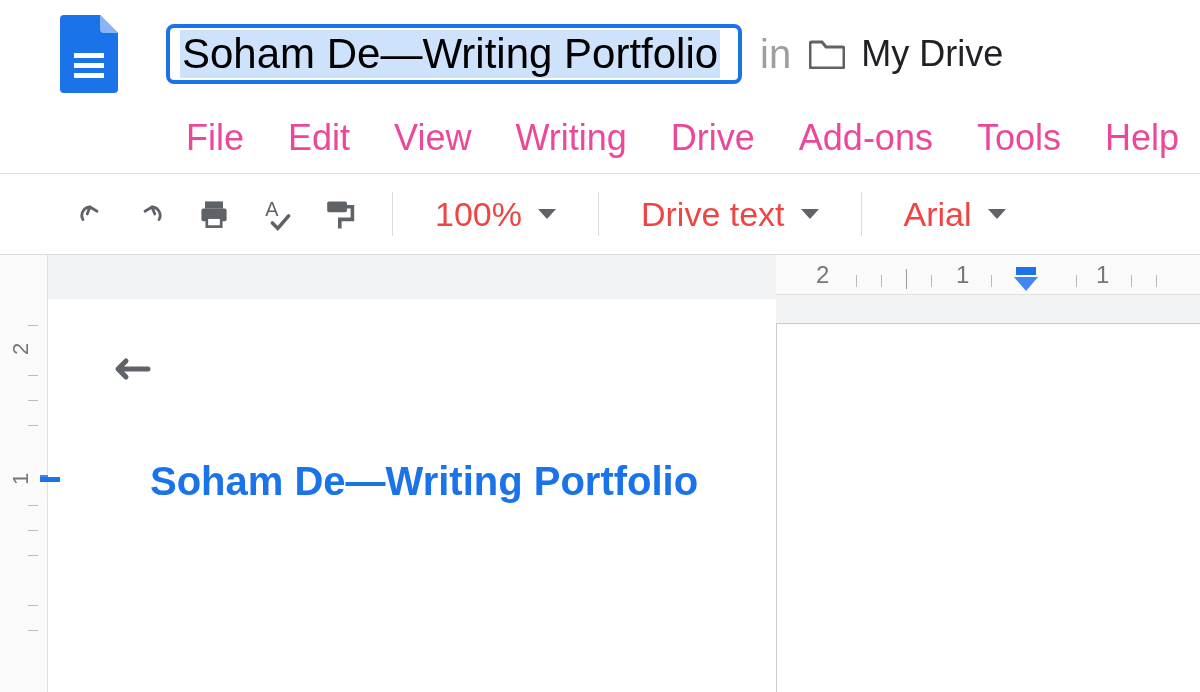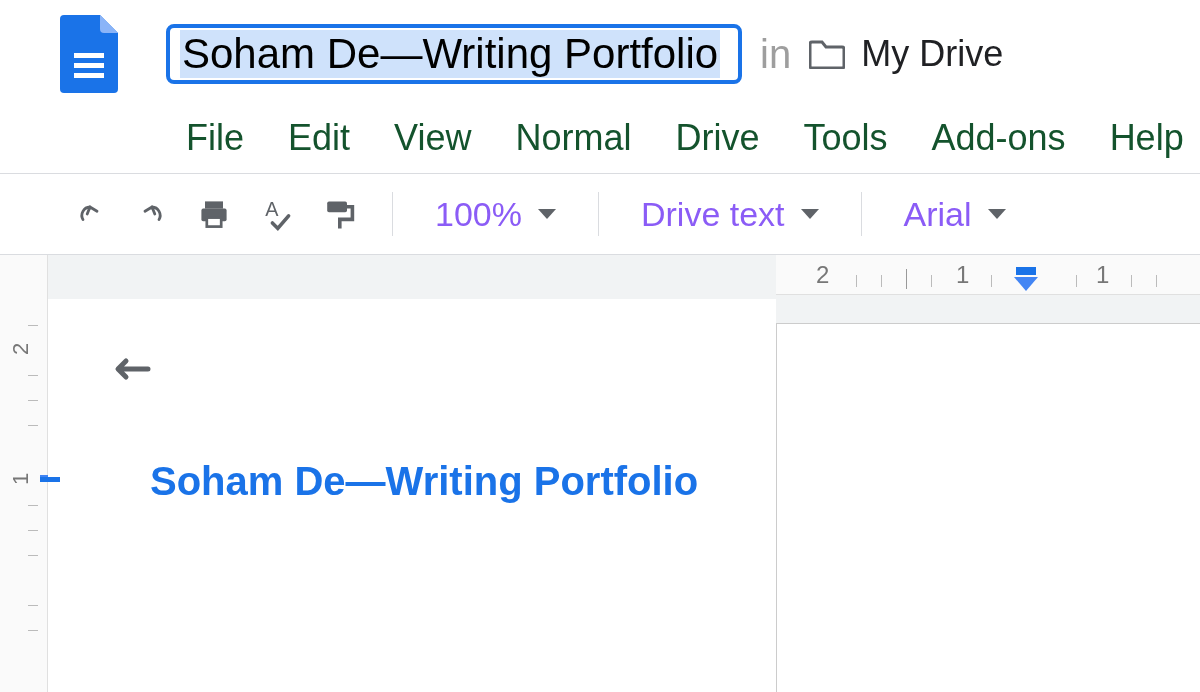--- a/index.html
+++ b/index.html
@@ -69,21 +69,21 @@
       font-size: 36px;
       color: #202124;
     }
     .menu-bar {
       display: flex;
       gap: 44px;
       padding: 24px 0 14px 186px;
     }
     .menu-item {
       font-size: 36px;
-      color: #14532d;
+      color: #ec4899;
       cursor: pointer;
     }
     .toolbar-divider {
       border-top: 1px solid #dadce0;
     }
     .toolbar {
       display: flex;
       align-items: center;
       padding: 18px 0 18px 70px;
       gap: 22px;
@@ -101,21 +101,21 @@
       width: 1px;
       height: 44px;
       background: #dadce0;
       margin: 0 12px;
     }
     .tb-dropdown {
       display: flex;
       align-items: center;
       gap: 16px;
       font-size: 34px;
-      color: #8b5cf6;
+      color: #ef4444;
       cursor: pointer;
       padding: 0 8px;
     }
     .caret {
       width: 0;
       height: 0;
       border-left: 9px solid transparent;
       border-right: 9px solid transparent;
       border-top: 10px solid #5f6368;
     }
@@ -258,24 +258,24 @@
         <span class="drive-label">My Drive</span>
       </div>
     </div>
   </div>
 </div>
 
 <div class="menu-bar">
   <span class="menu-item">File</span>
   <span class="menu-item">Edit</span>
   <span class="menu-item">View</span>
-  <span class="menu-item">Normal</span>
+  <span class="menu-item">Writing</span>
   <span class="menu-item">Drive</span>
+  <span class="menu-item">Add-ons</span>
   <span class="menu-item">Tools</span>
-  <span class="menu-item">Add-ons</span>
   <span class="menu-item">Help</span>
 </div>
 
 <div class="toolbar-divider"></div>
 
 <div class="toolbar">
   <div class="tb-icon">
     <svg viewBox="0 0 40 40" width="40" height="28">
         <path d="M20 10 a12 12 0 0 1 10 18 M20 10 l-10 6 M20 10 l4 10" fill="none" stroke="#5f6368" stroke-width="4" stroke-linecap="round" transform="scale(-1,1) translate(-40,0)"></path>
       </svg>

